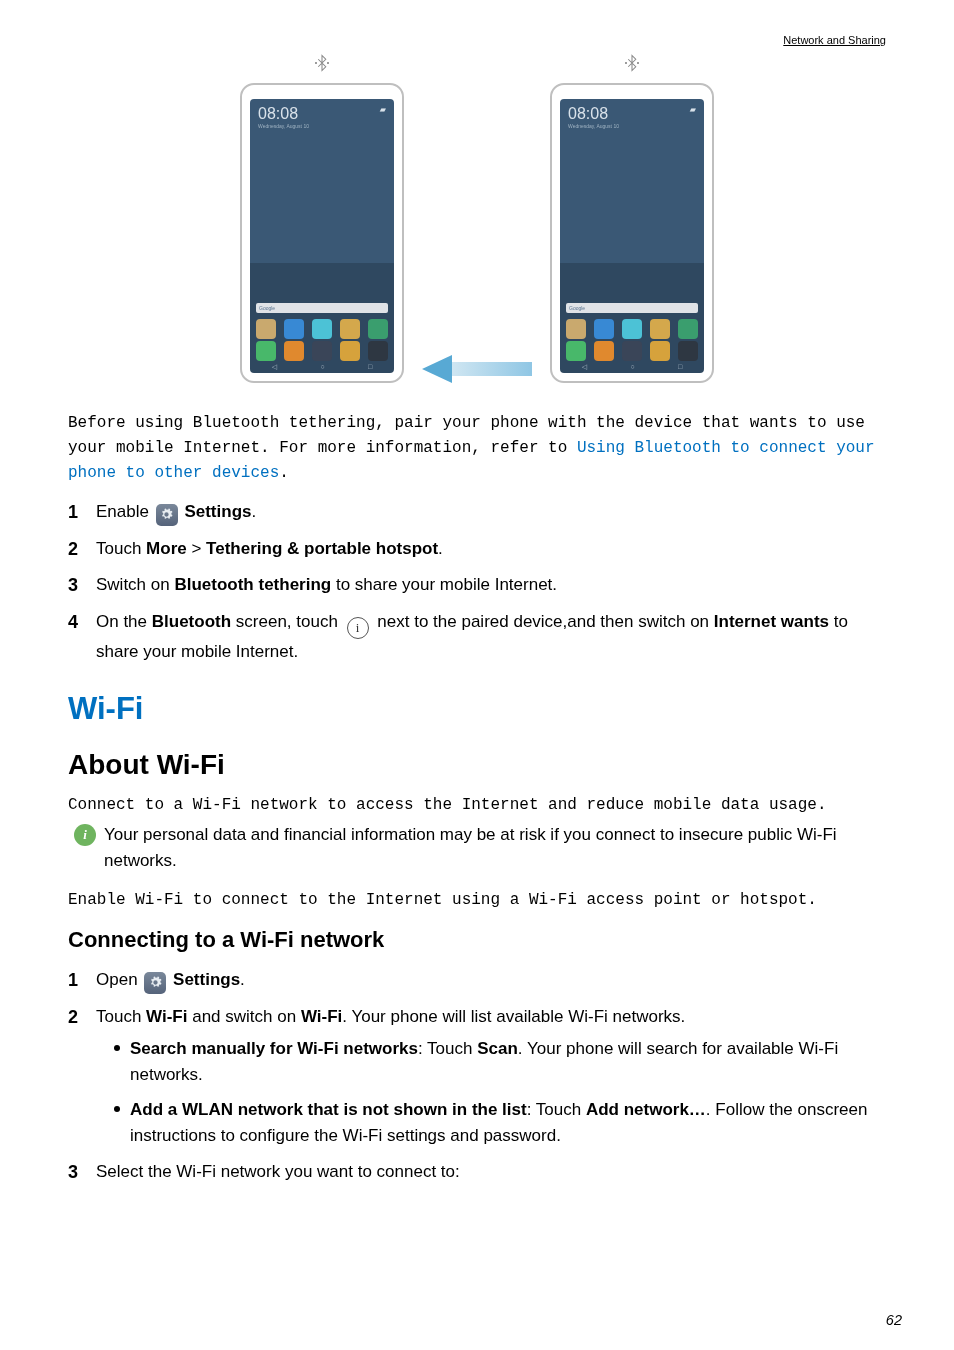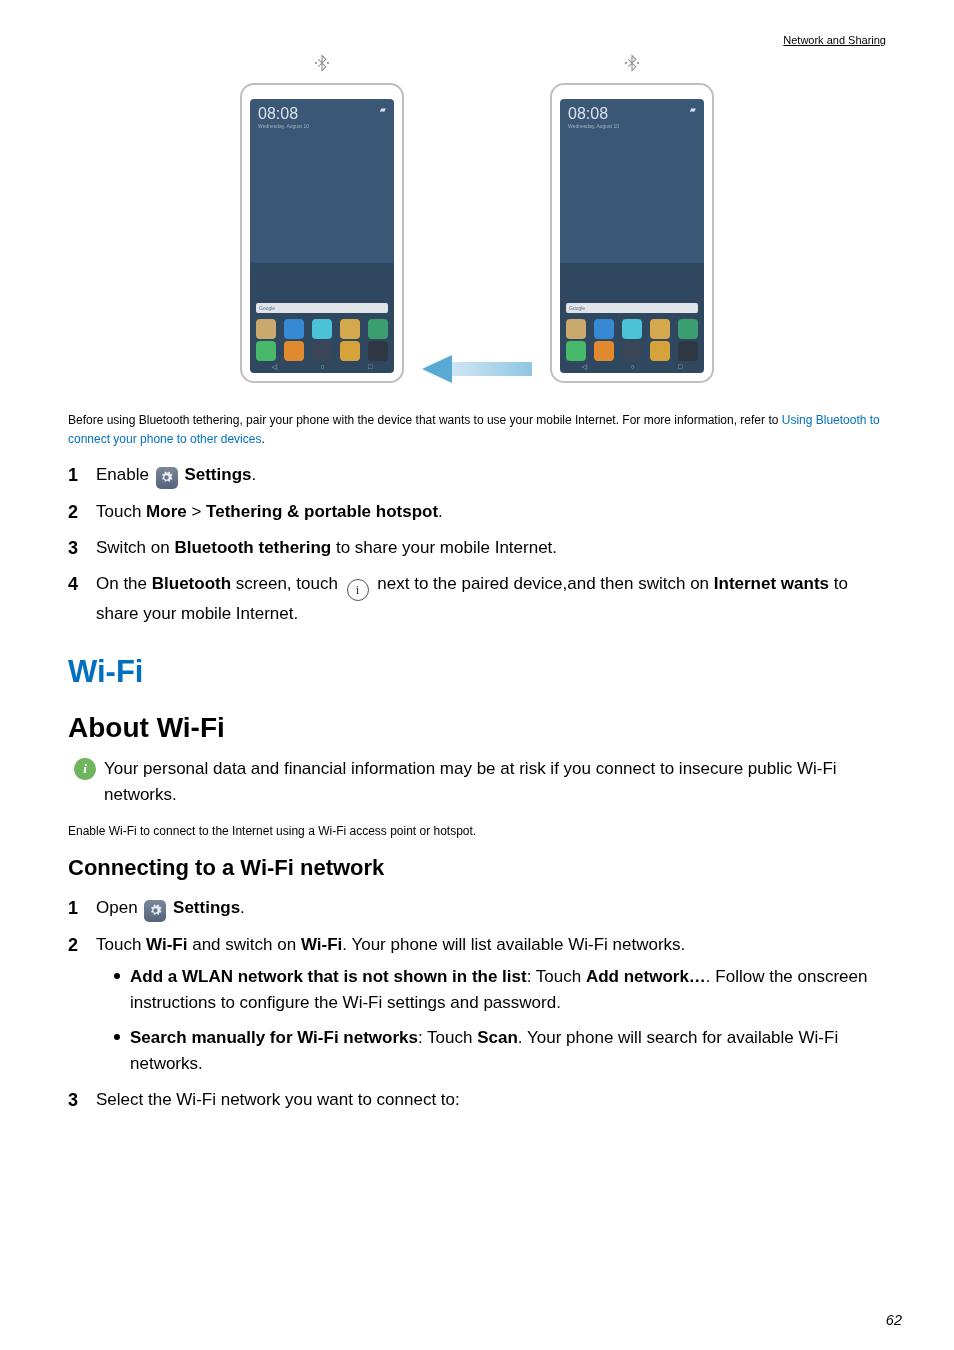--- a/index.html
+++ b/index.html
@@ -16,21 +16,21 @@
   .signal { position: absolute; top: 6px; right: 8px; color: #d9e2ea; font-size: 8px; }
   .dock { position: absolute; bottom: 12px; left: 6px; right: 6px; display: flex; justify-content: space-between; }
   .dock2 { position: absolute; bottom: 34px; left: 6px; right: 6px; display: flex; justify-content: space-between; }
   .search-bar { position: absolute; bottom: 60px; left: 6px; right: 6px; height: 10px; background: rgba(255,255,255,0.85); border-radius: 2px; display:flex; align-items:center; padding:0 3px; }
   .search-bar span { font-size:5px; color:#5a7490; }
   .app-ic { width: 20px; height: 20px; border-radius: 4px; }
   .nav-row { position:absolute; bottom:2px; left:0; right:0; display:flex; justify-content:space-around; color:#aab8c4; font-size:7px;}
   .arrow-block { width: 110px; height: 28px; position: relative; }
   .arrow-body { position: absolute; right: 0; top: 7px; width: 80px; height: 14px; background: linear-gradient(to left, #8fc6e4, #cfe6f2); }
   .arrow-head { position: absolute; left: 0; top: 0; width: 0; height: 0; border-right: 30px solid #58a9d4; border-top: 14px solid transparent; border-bottom: 14px solid transparent; }
-  .body-text { font-size: 12px; line-height: 1.55; margin-bottom: 4px; }
+  .body-text { font-size: 16px; line-height: 1.55; margin-bottom: 4px; font-family: Liberation Mono, monospace; }
   .link { color: #0070c0; }
   ol.steps { list-style: none; counter-reset: step; margin: 14px 0 26px; }
   ol.steps > li { counter-increment: step; position: relative; padding-left: 28px; font-size: 17px; line-height: 1.55; margin-bottom: 10px; }
   ol.steps > li::before { content: counter(step); position: absolute; left: 0; top: 0; font-weight: 700; font-size: 18px; }
   .inline-icon { display: inline-flex; align-items: center; justify-content: center; width: 22px; height: 22px; border-radius: 5px; background: linear-gradient(#7a889a,#55637a); vertical-align: -4px; margin: 0 2px; }
   .inline-icon svg { width: 13px; height: 13px; }
   .circle-i { display: inline-flex; align-items: center; justify-content: center; width: 22px; height: 22px; border: 1.3px solid #555; border-radius: 50%; vertical-align: -5px; margin: 0 4px; font-family: Georgia, serif; font-size: 13px; color: #333; }
   h1.section { color: #0070c0; font-size: 31px; font-weight: 700; margin: 14px 0 22px; }
   h2.sub { font-size: 28px; font-weight: 700; margin: 10px 0 12px; }
   h3.subsub { font-size: 22px; font-weight: 700; margin: 14px 0 10px; }
@@ -153,20 +153,21 @@
       <span>Switch on </span><b>Bluetooth tethering</b><span> to share your mobile Internet.</span>
     </li>
     <li>
       <span>On the </span><b>Bluetooth</b><span> screen, touch </span><span class="circle-i">i</span><span> next to the paired device,and then switch on </span><b>Internet wants</b><span> to share your mobile Internet.</span>
     </li>
   </ol>
 
   <h1 class="section">Wi-Fi</h1>
 
   <h2 class="sub">About Wi-Fi</h2>
+  <p class="body-text">Connect to a Wi-Fi network to access the Internet and reduce mobile data usage.</p>
   <div class="info-row">
     <div class="info-badge">
         <span>i</span>
       </div>
     <div class="info-text">Your personal data and financial information may be at risk if you connect to insecure public Wi-Fi networks.</div>
   </div>
 
   <p class="body-text">Enable Wi-Fi to connect to the Internet using a Wi-Fi access point or hotspot.</p>
 
   <h3 class="subsub">Connecting to a Wi-Fi network</h3>
@@ -175,22 +176,22 @@
     <li>
       <span>Open </span><span class="inline-icon">
           <svg viewBox="0 0 24 24" fill="#e8edf2">
             <path d="M12 8a4 4 0 100 8 4 4 0 000-8zm9 4l2 1-1 3-2-1a8 8 0 01-2 2l1 2-3 1-1-2a8 8 0 01-3 0l-1 2-3-1 1-2a8 8 0 01-2-2l-2 1-1-3 2-1a8 8 0 010-3l-2-1 1-3 2 1a8 8 0 012-2l-1-2 3-1 1 2a8 8 0 013 0l1-2 3 1-1 2a8 8 0 012 2l2-1 1 3-2 1a8 8 0 010 3z"></path>
           </svg>
         </span> <b>Settings</b><span>.</span>
     </li>
     <li>
       <span>Touch </span><b>Wi-Fi</b><span> and switch on </span><b>Wi-Fi</b><span>. Your phone will list available Wi-Fi networks.</span>
       <ul class="bullets">
+        <li><b>Search manually for Wi-Fi networks</b><span>: Touch </span><b>Scan</b><span>. Your phone will search for available Wi-Fi networks.</span></li>
         <li><b>Add a WLAN network that is not shown in the list</b><span>: Touch </span><b>Add network…</b><span>. Follow the onscreen instructions to configure the Wi-Fi settings and password.</span></li>
-        <li><b>Search manually for Wi-Fi networks</b><span>: Touch </span><b>Scan</b><span>. Your phone will search for available Wi-Fi networks.</span></li>
       </ul>
     </li>
     <li>
       <span>Select the Wi-Fi network you want to connect to:</span>
     </li>
   </ol>
 
   <div class="page-num">62</div>
 </div>
 

